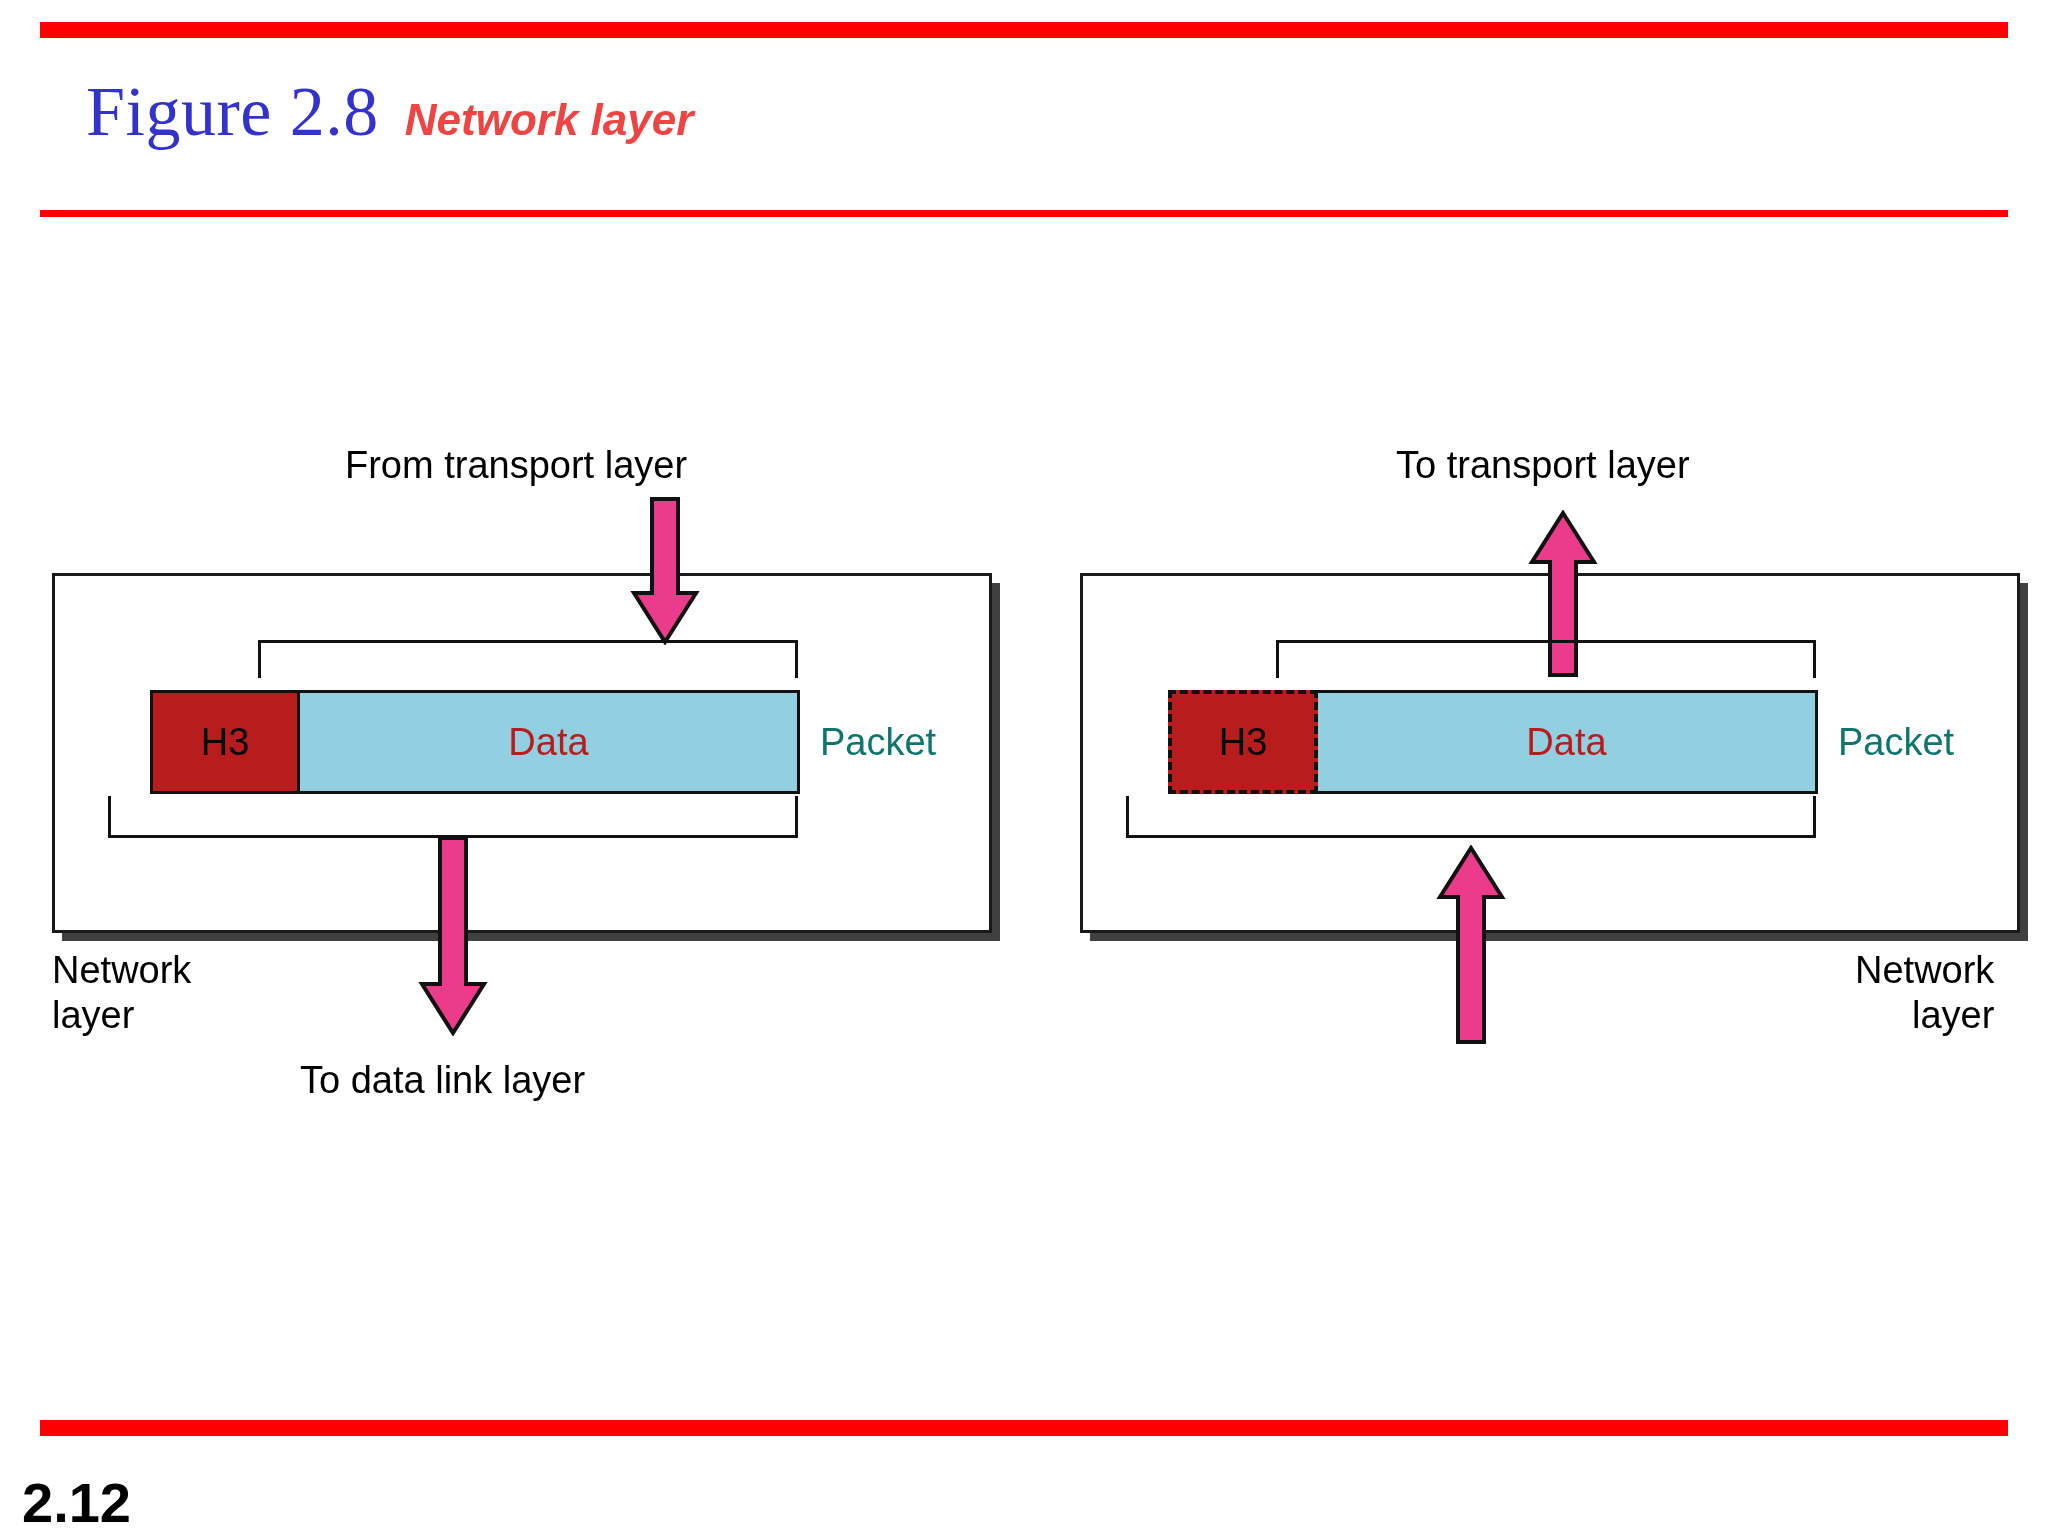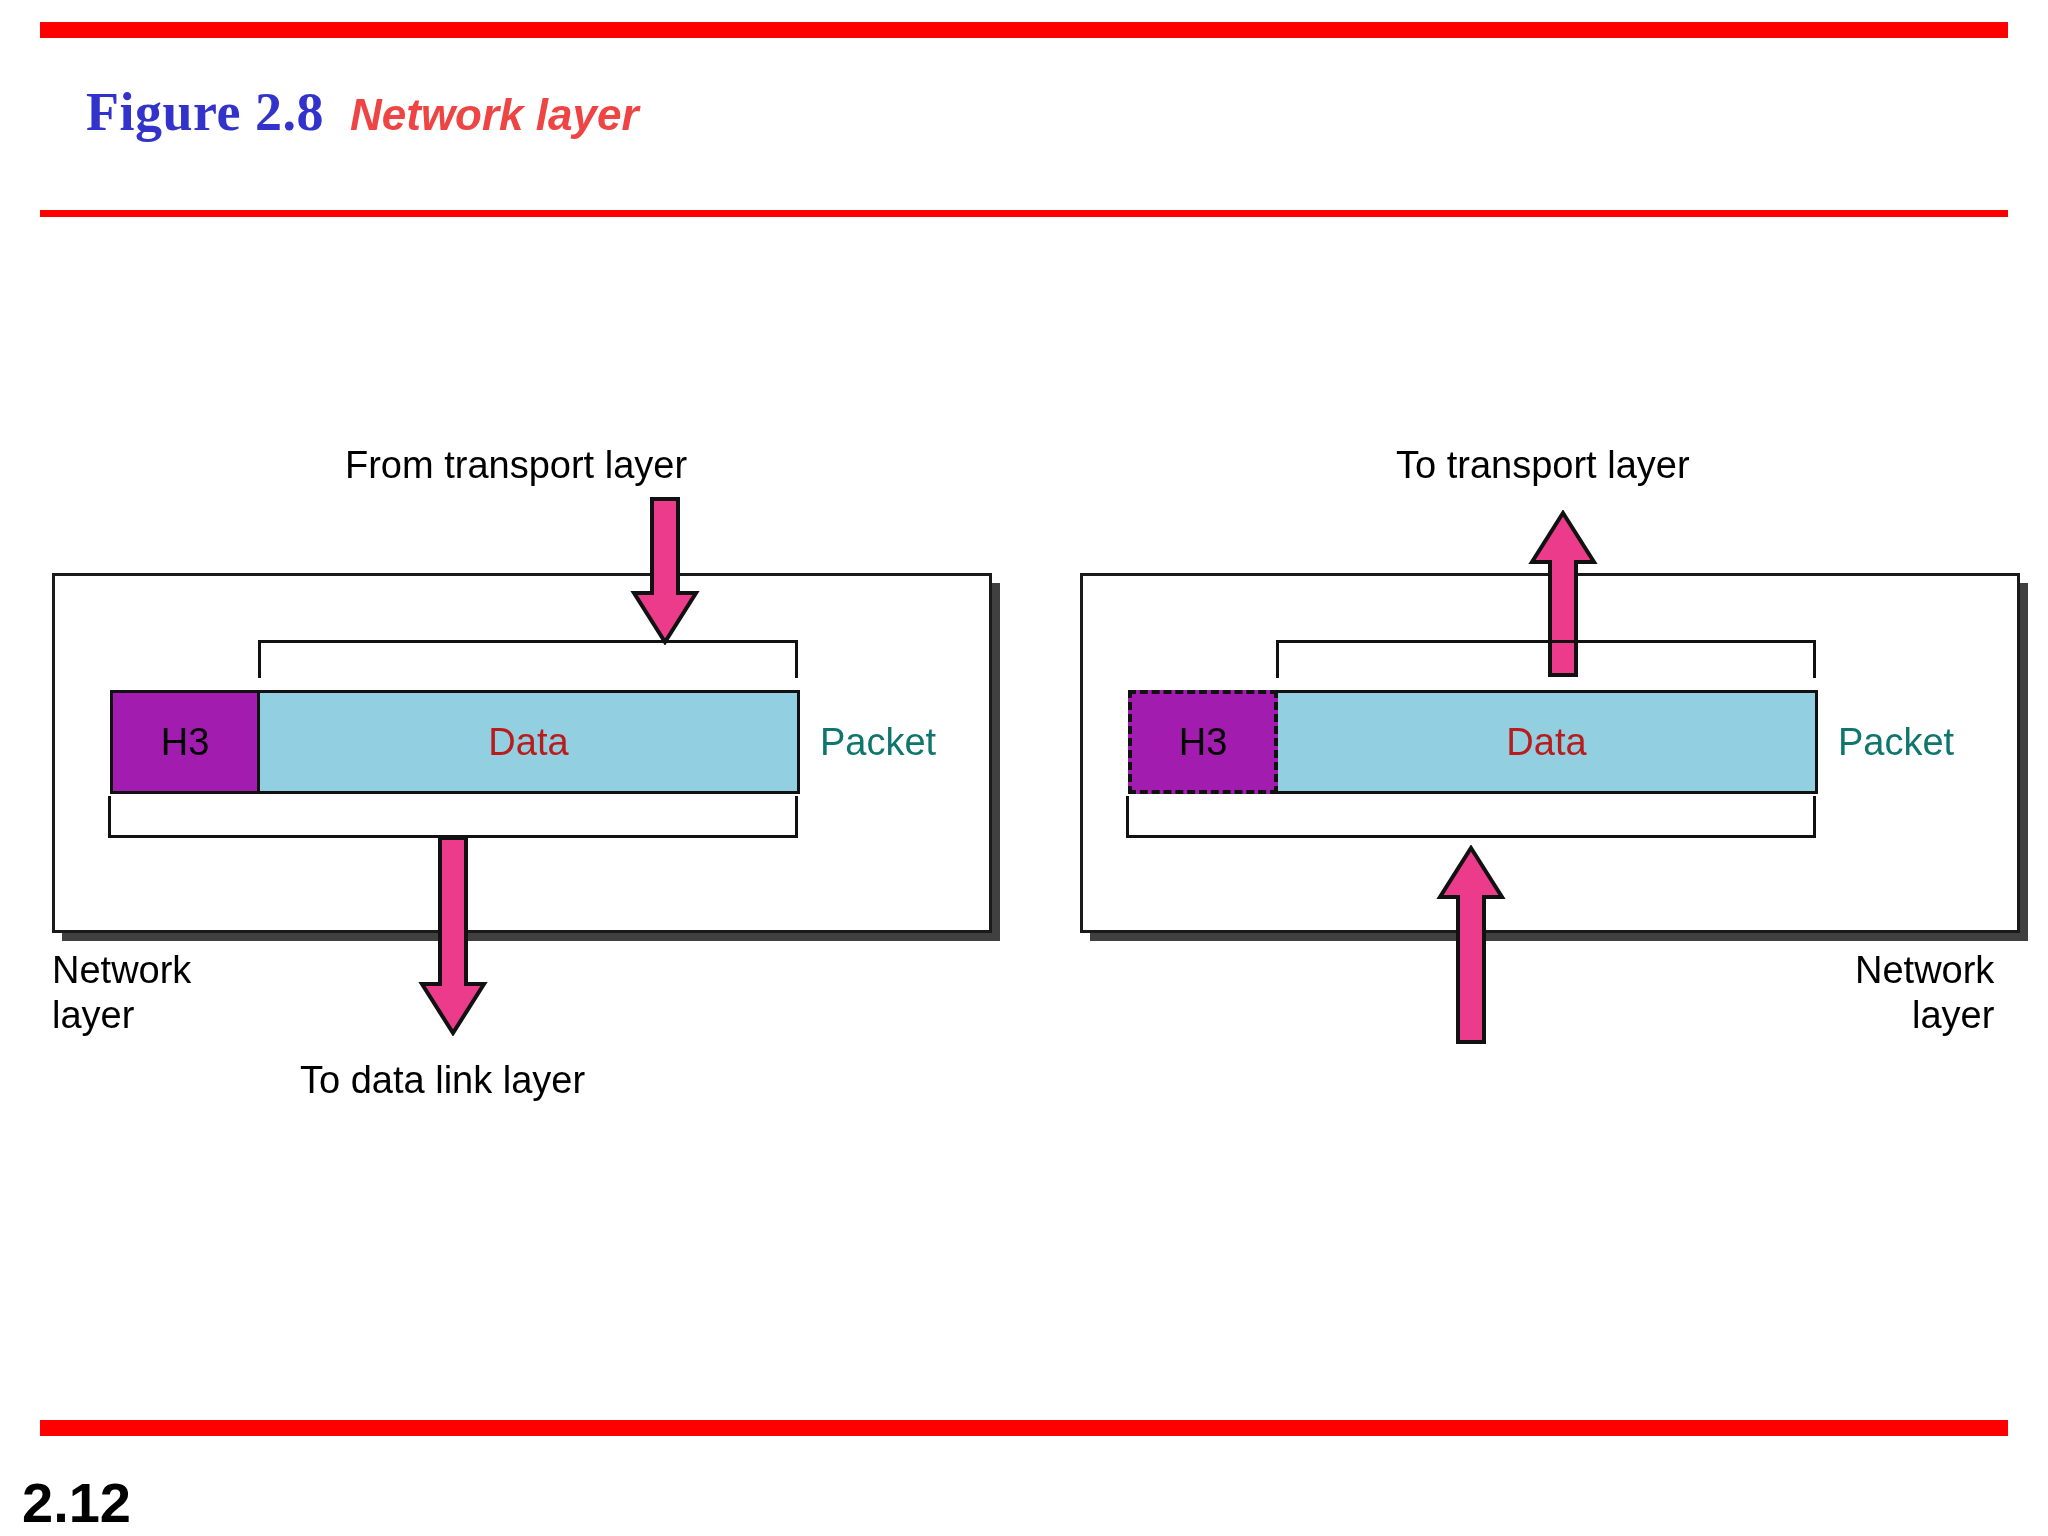--- a/index.html
+++ b/index.html
@@ -29,22 +29,22 @@
   
   .fig-title {
     position: absolute;
     left: 86px;
     top: 112px;
     transform: translateY(-50%);
     white-space: nowrap;
   }
   .fig-num {
     font-family: "Liberation Serif", serif;
-    font-weight: bold;
-    font-size: 54px;
+    font-weight: normal;
+    font-size: 70px;
     color: #3333CC;
     letter-spacing: 0.5px;
   }
   .fig-label {
     font-family: Liberation Sans, sans-serif;
     font-weight: bold;
     font-style: italic;
     font-size: 44px;
     color: #ef4444;
     margin-left: 26px;
@@ -86,29 +86,30 @@
     position: absolute;
     display: flex;
     height: 104px;
     box-sizing: border-box;
   }
   .packet-left  { left: 110px;  top: 690px; width: 690px; }
   .packet-right { left: 1128px; top: 690px; width: 690px; }
 
   .seg-h3 {
     width: 150px;
-    background: #a21caf;
+    background: #b91c1c;
     border: 3px solid #111111;
     box-sizing: border-box;
     display: flex;
     align-items: center;
     justify-content: center;
     font-family: "Liberation Sans", sans-serif;
     font-size: 38px;
     color: #000000;
+    margin-left: 40px;
   }
   .seg-h3.dashed {
     border: 4px dashed #111111;
   }
   .seg-data {
     flex: 1;
     background: #92CFE0;
     border: 3px solid #111111;
     border-left: none;
     box-sizing: border-box;

